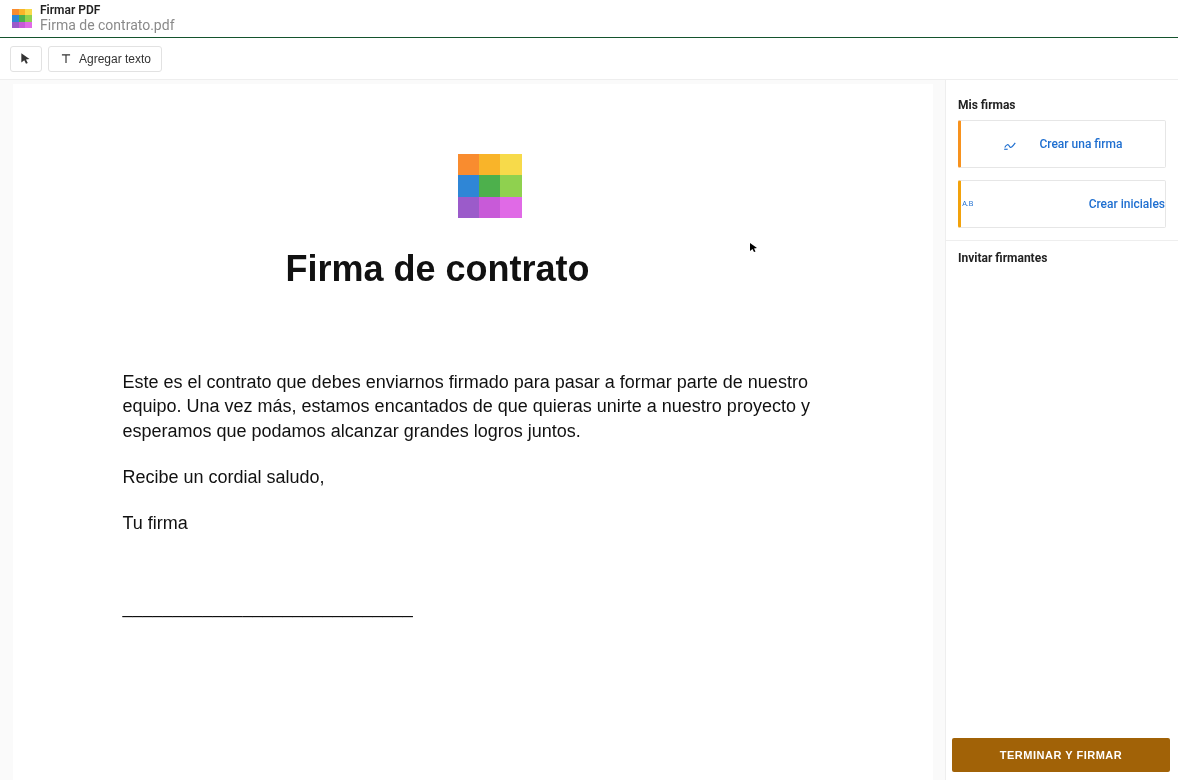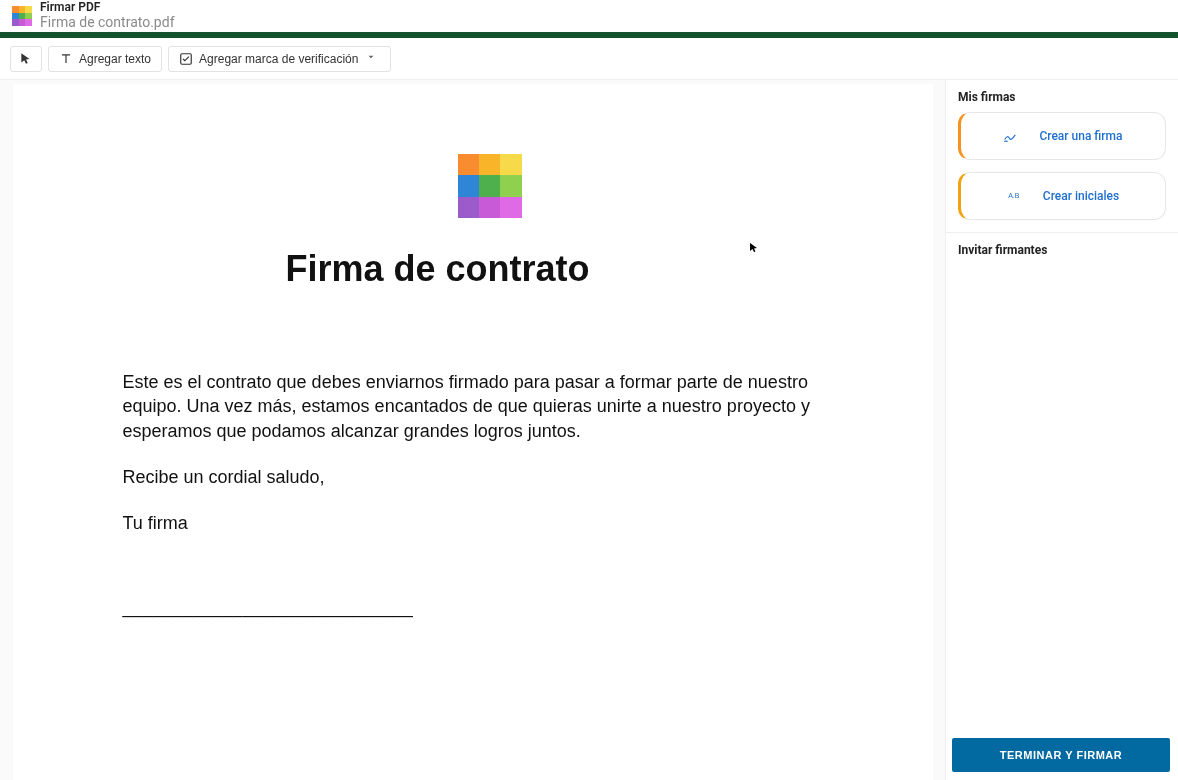--- a/index.html
+++ b/index.html
@@ -10,21 +10,21 @@
       height: 780px;
       overflow: hidden;
       position: relative;
     }
 
     
     .header {
       display: flex;
       align-items: center;
       padding: 6px 12px;
-      border-bottom: 6px solid #14532d;
+      border-bottom: 1px solid #14532d;
       height: 38px;
     }
     .app-logo {
       width: 20px;
       height: 20px;
       margin-right: 8px;
       display: grid;
       grid-template-columns: repeat(3, 1fr);
       grid-template-rows: repeat(3, 1fr);
     }
@@ -131,53 +131,53 @@
     .sidebar {
       width: 232px;
       padding: 10px 12px;
       background: #fff;
     }
     .side-section-title {
       font-size: 12px;
       font-weight: 700;
       color: #222;
       margin-bottom: 8px;
-      margin-top: 0;
+      margin-top: 8px;
     }
     .side-card {
       border: 1px solid #e6e6e6;
       border-left: 3px solid #f7a600;
-      border-radius: 12px;
+      border-radius: 2px;
       height: 48px;
       display: flex;
       align-items: center;
       justify-content: center;
       gap: 22px;
       margin-bottom: 12px;
       cursor: pointer;
     }
     .side-card.orange-border { border-left-color: #f7921e; }
-    .side-card.amber-border  { border-left-color: #f2a20c; }
+    .side-card.amber-border  { border-left-color: #f2a20c; justify-content: space-between; }
     .side-card.orange2-border{ border-left-color: #f36f1c; }
     .side-card .label {
       font-size: 12px;
       color: #1f6fd0;
       font-weight: 500;
     }
     .side-card .icon { display: inline-flex; width: 14px; height: 14px; }
     .side-divider { border: none; border-top: 1px solid #eee; margin: 10px -12px; }
 
     
     .finish-btn {
       position: absolute;
       right: 8px;
       bottom: 8px;
       width: 218px;
       height: 34px;
-      background: #0369a1;
+      background: #a16207;
       color: #fff;
       font-size: 11px;
       font-weight: 700;
       letter-spacing: 0.5px;
       border: none;
       border-radius: 2px;
       display: flex;
       align-items: center;
       justify-content: center;
       cursor: default;
@@ -212,34 +212,20 @@
         </svg>
     </span>
   </button>
   <button class="tool-btn">
     <span class="tool-icon">
       <svg viewBox="0 0 24 24" width="14" height="14" fill="none" stroke="#333" stroke-width="2">
           <path d="M5 5h14M12 5v14"></path>
         </svg>
     </span>
     <span>Agregar texto</span>
-  </button>
-  <button class="tool-btn">
-    <span class="tool-icon">
-      <svg viewBox="0 0 24 24" width="14" height="14" fill="none" stroke="#333" stroke-width="2">
-          <rect x="3" y="3" width="18" height="18" rx="2"></rect>
-          <path d="M7 12l3 3 7-7"></path>
-        </svg>
-    </span>
-    <span>Agregar marca de verificación</span>
-    <span class="tool-icon chev-down">
-      <svg viewBox="0 0 24 24" width="10" height="10" fill="#666">
-          <path d="M6 9l6 6 6-6z"></path>
-        </svg>
-    </span>
   </button>
 </div>
 
 <div class="main">
 
   <div class="doc-area">
     <div class="page">
       <div class="doc-logo">
         <div class="lg1"></div>
           <div class="lg2"></div>

